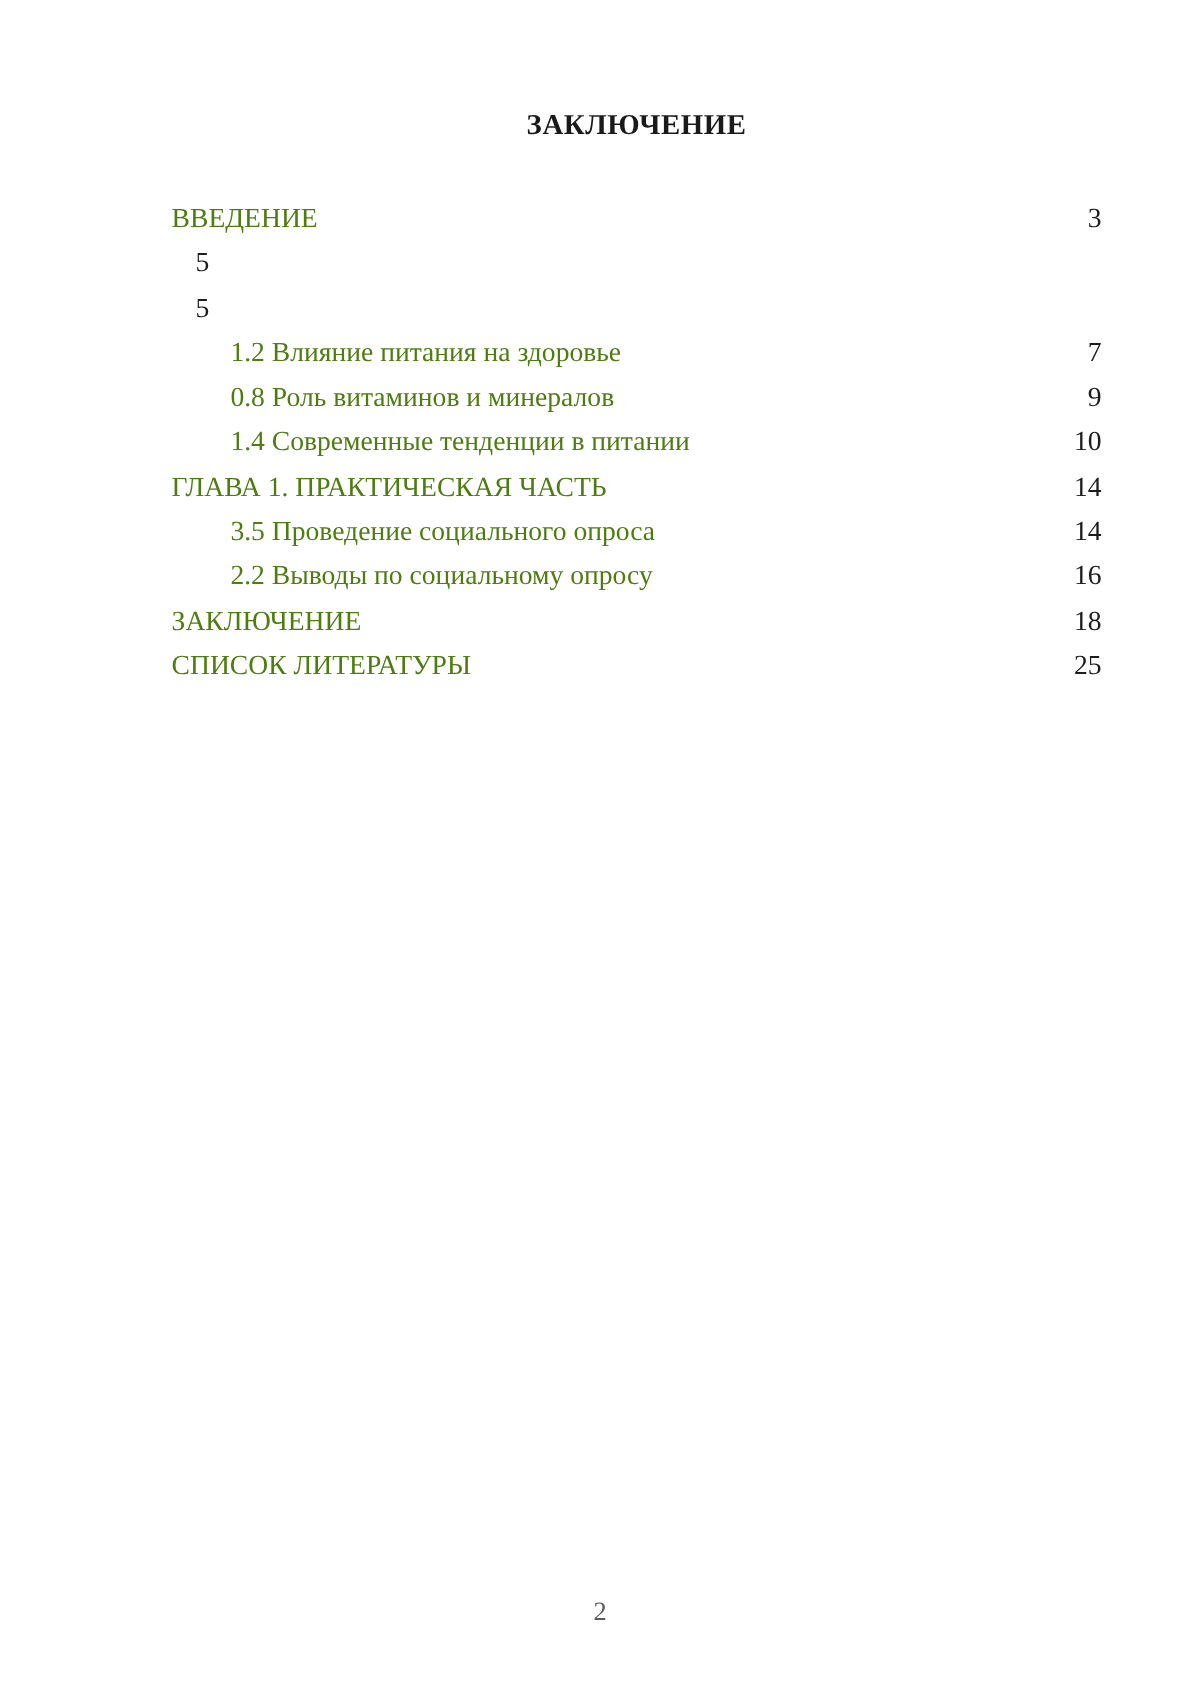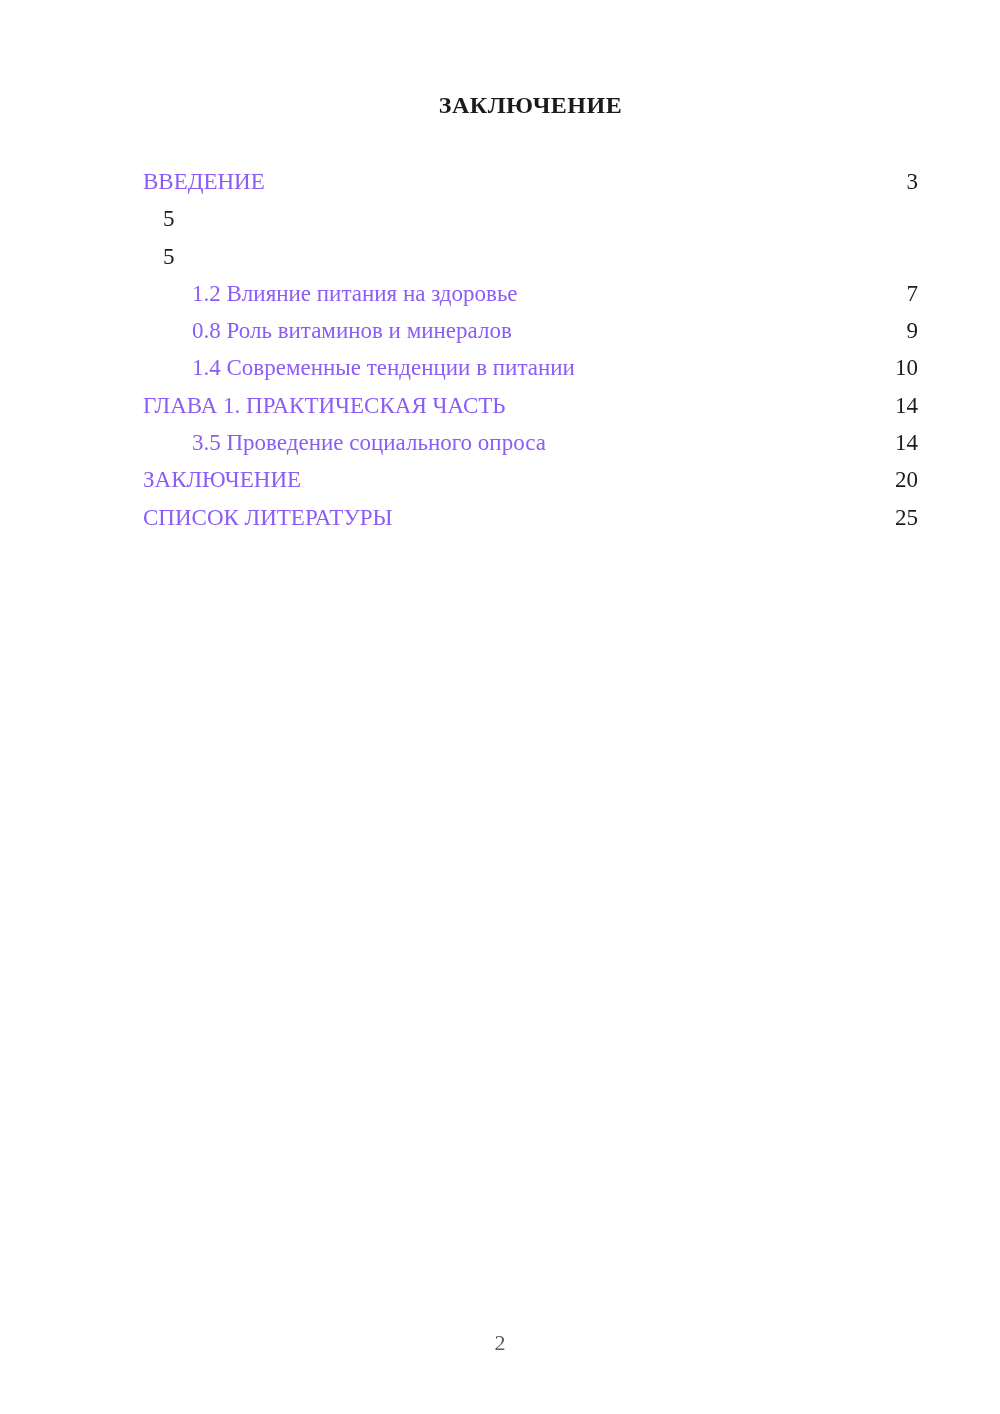--- a/index.html
+++ b/index.html
@@ -36,21 +36,21 @@
   }
   .toc-row {
     display: flex;
     align-items: baseline;
     justify-content: space-between;
     font-size: 23px;
     line-height: 37.3px;
     white-space: nowrap;
   }
   .toc-row .toc-label {
-    color: #8b5cf6;
+    color: #4d7c0f;
     text-align: right;
   }
   .toc-row .toc-page {
     color: #1c1c1c;
     text-align: right;
     margin-left: 20px;
   }
   .toc-row.level-1 .toc-label {
     padding-left: 49px;
   }
@@ -103,24 +103,28 @@
   <div class="toc-row level-0">
     <span class="toc-label">ГЛАВА 1. ПРАКТИЧЕСКАЯ ЧАСТЬ</span>
     <span class="toc-page">14</span>
   </div>
 
   <div class="toc-row level-1">
     <span class="toc-label">3.5 Проведение социального опроса</span>
     <span class="toc-page">14</span>
   </div>
 
+  <div class="toc-row level-1">
+    <span class="toc-label">2.2 Выводы по социальному опросу</span>
+    <span class="toc-page">16</span>
+  </div>
 
   <div class="toc-row level-0">
     <span class="toc-label">ЗАКЛЮЧЕНИЕ</span>
-    <span class="toc-page">20</span>
+    <span class="toc-page">18</span>
   </div>
 
   <div class="toc-row level-0">
     <span class="toc-label">СПИСОК ЛИТЕРАТУРЫ</span>
     <span class="toc-page">25</span>
   </div>
 </div>
   </div>
 
   <div class="footer-page-number">2</div>

